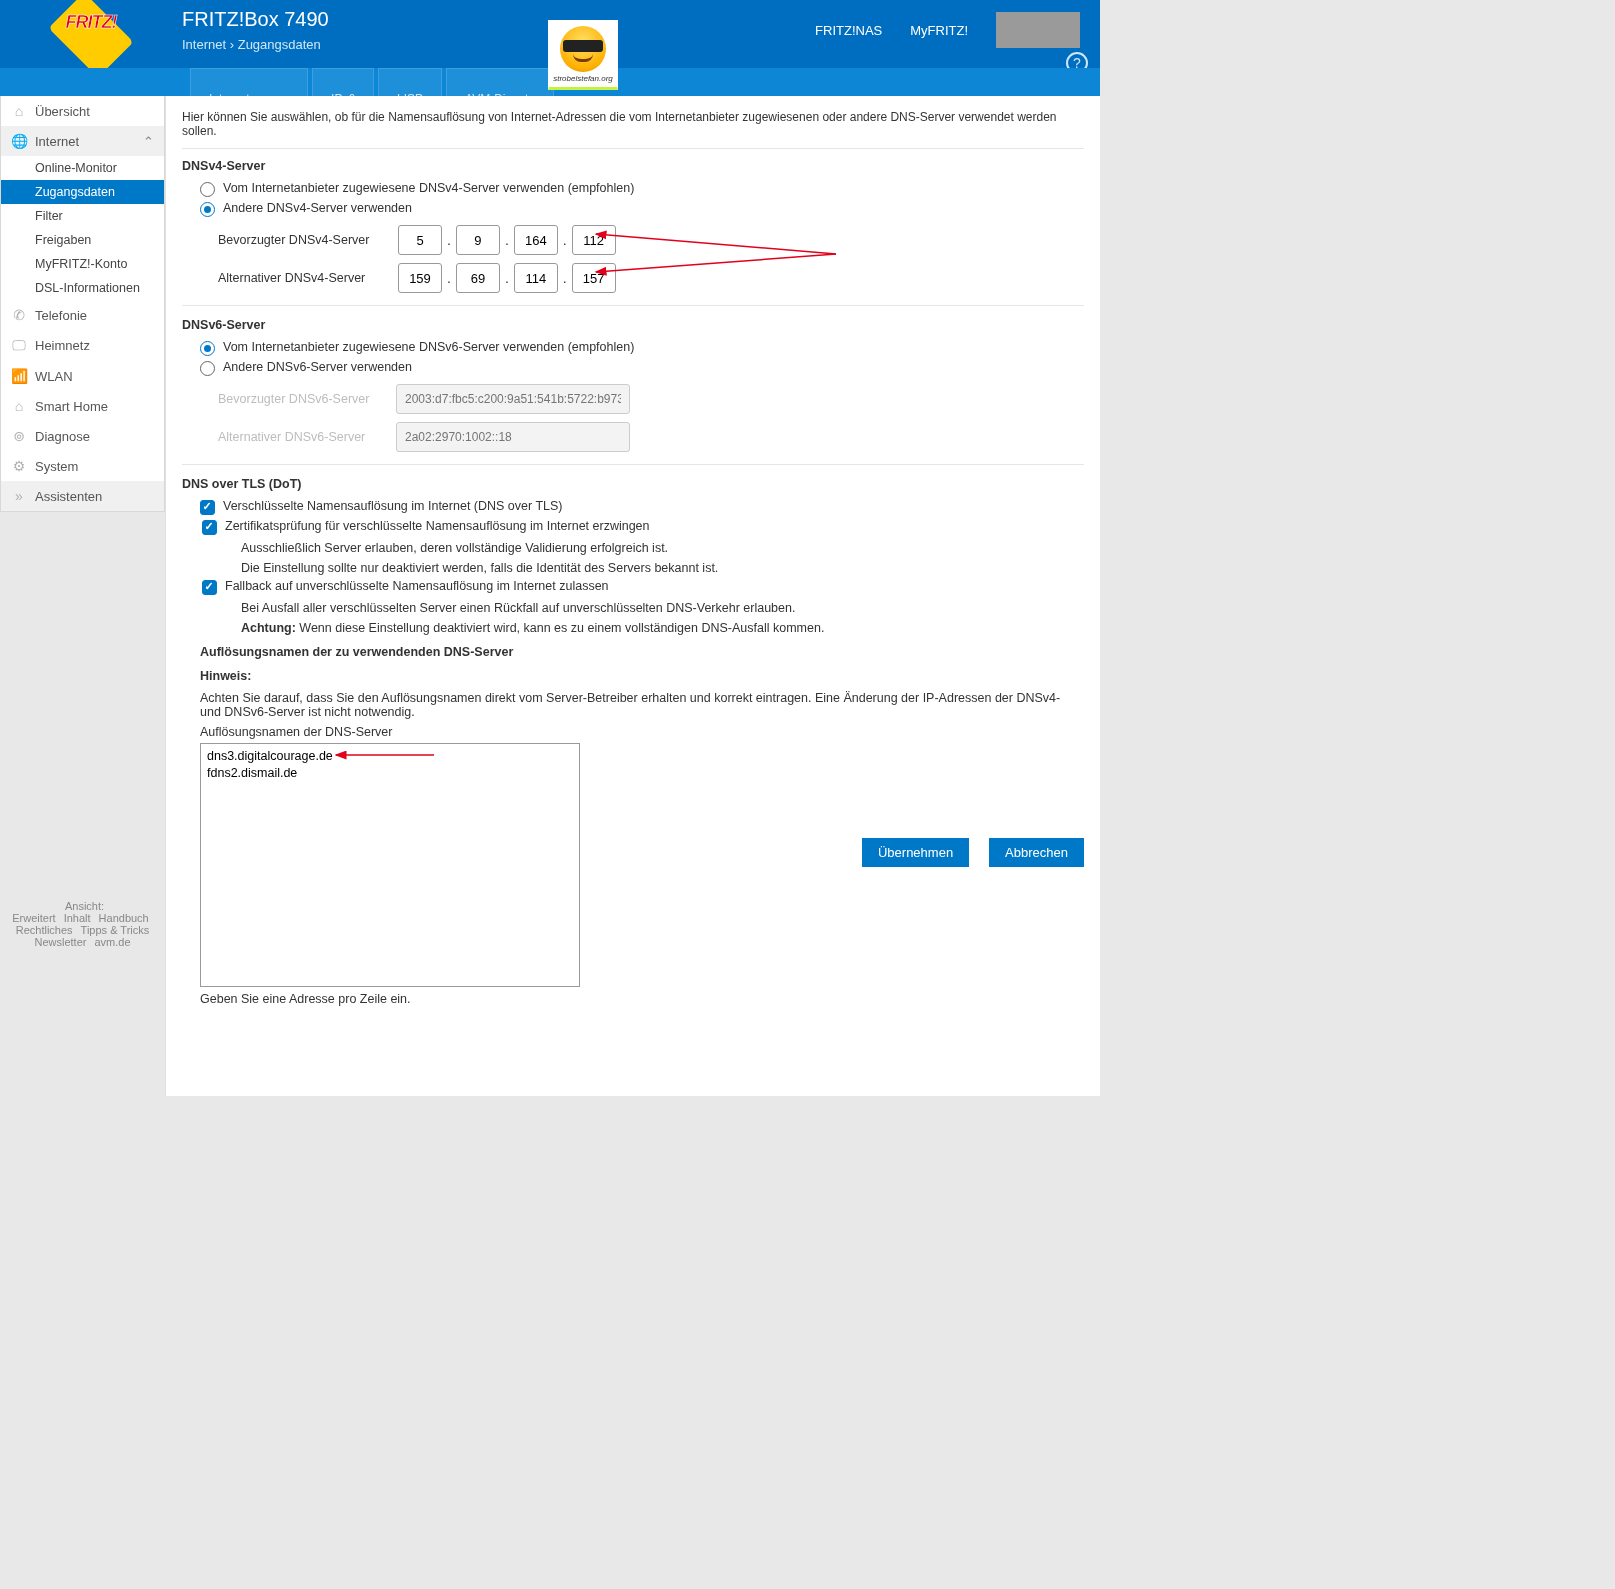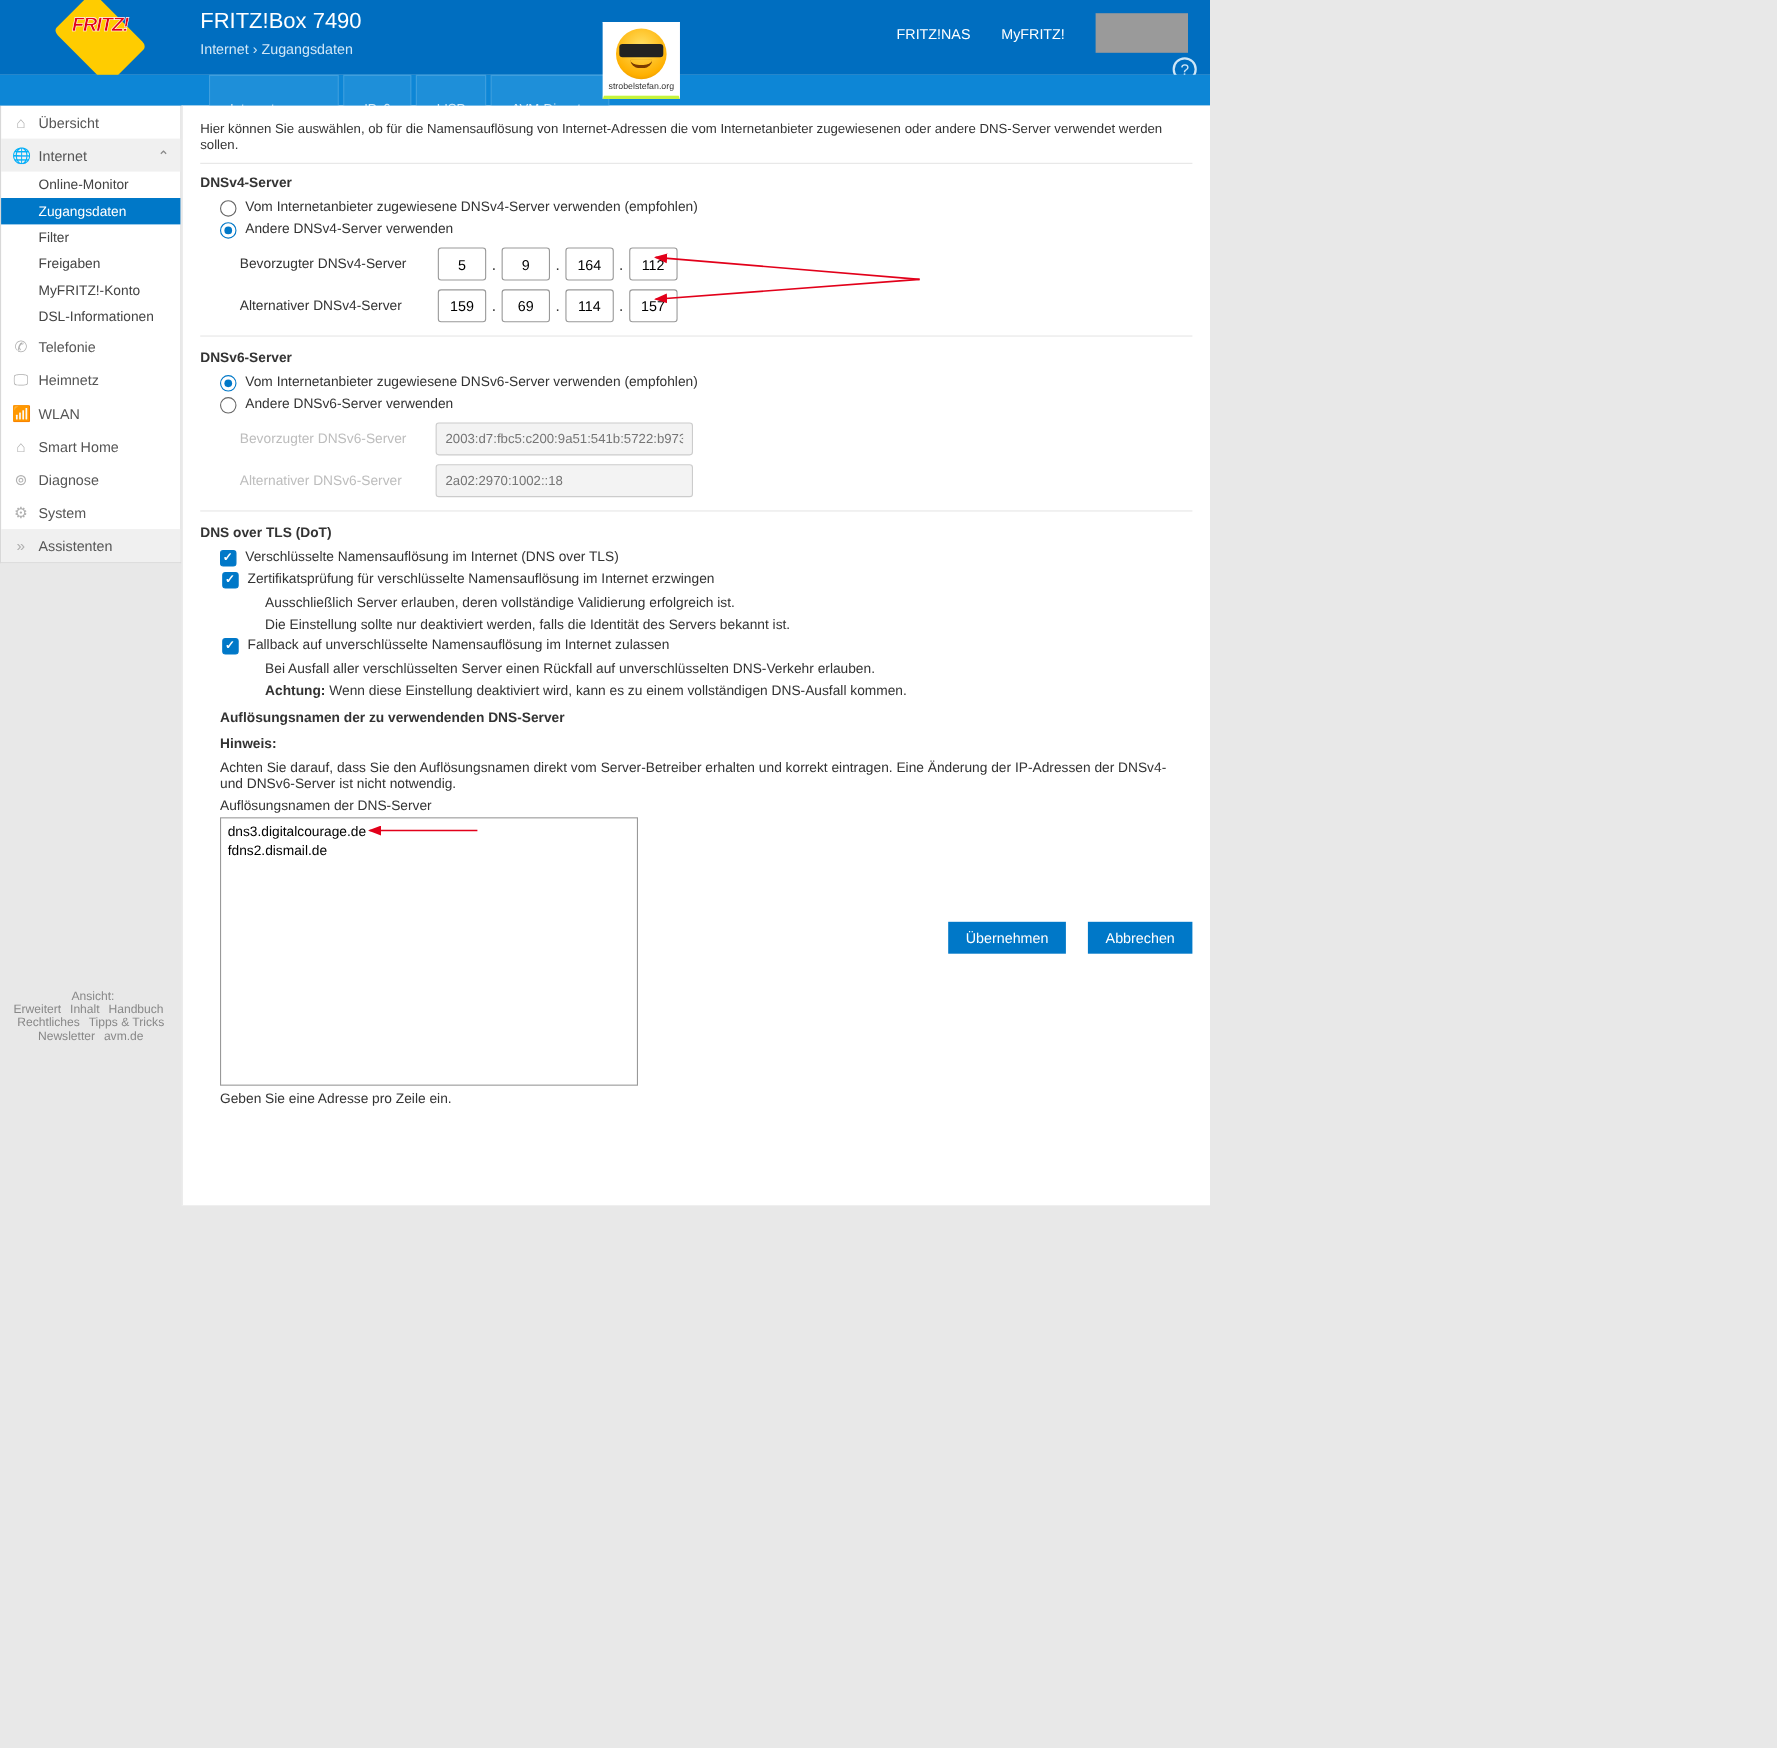--- a/index.html
+++ b/index.html
@@ -50,20 +50,21 @@
   .breadcrumb a { color:#cfe6f6; text-decoration:none; }
   .top-right { display:flex; align-items:center; gap:28px; padding:12px 20px 0 0; font-size:13px;}
   .top-right .nav-link { color:#fff; text-decoration:none; }
   .top-right .gray-box { width:84px; height:36px; background:#9a9a9a; }
   .smiley-badge {
     position:absolute; left:548px; top:20px;
     width:70px; height:70px; background:#fff; border:1px solid #fff;
     border-bottom:3px solid #c5f33b;
     display:flex; flex-direction:column; align-items:center; justify-content:center;
     z-index:5;
+    font-style:italic;
   }
   .smiley { width:46px; height:46px; border-radius:50%;
     background: radial-gradient(circle at 50% 35%, #ffe066 0%, #ffb000 70%, #d08000 100%);
     position:relative; }
   .smiley .shades { position:absolute; width:40px; height:12px; background:#222; top:14px; left:3px; border-radius:3px;}
   .smiley .mouth { position:absolute; width:20px; height:8px; border-bottom:3px solid #7a3b00; border-radius:0 0 12px 12px; top:28px; left:13px;}
   .smiley-label { font-size:8px; color:#333; margin-top:2px;}
   .help-circle {
     position:absolute; right:12px; top:52px;
     width:22px; height:22px; border:2px solid #cfe6f6; border-radius:50%;

